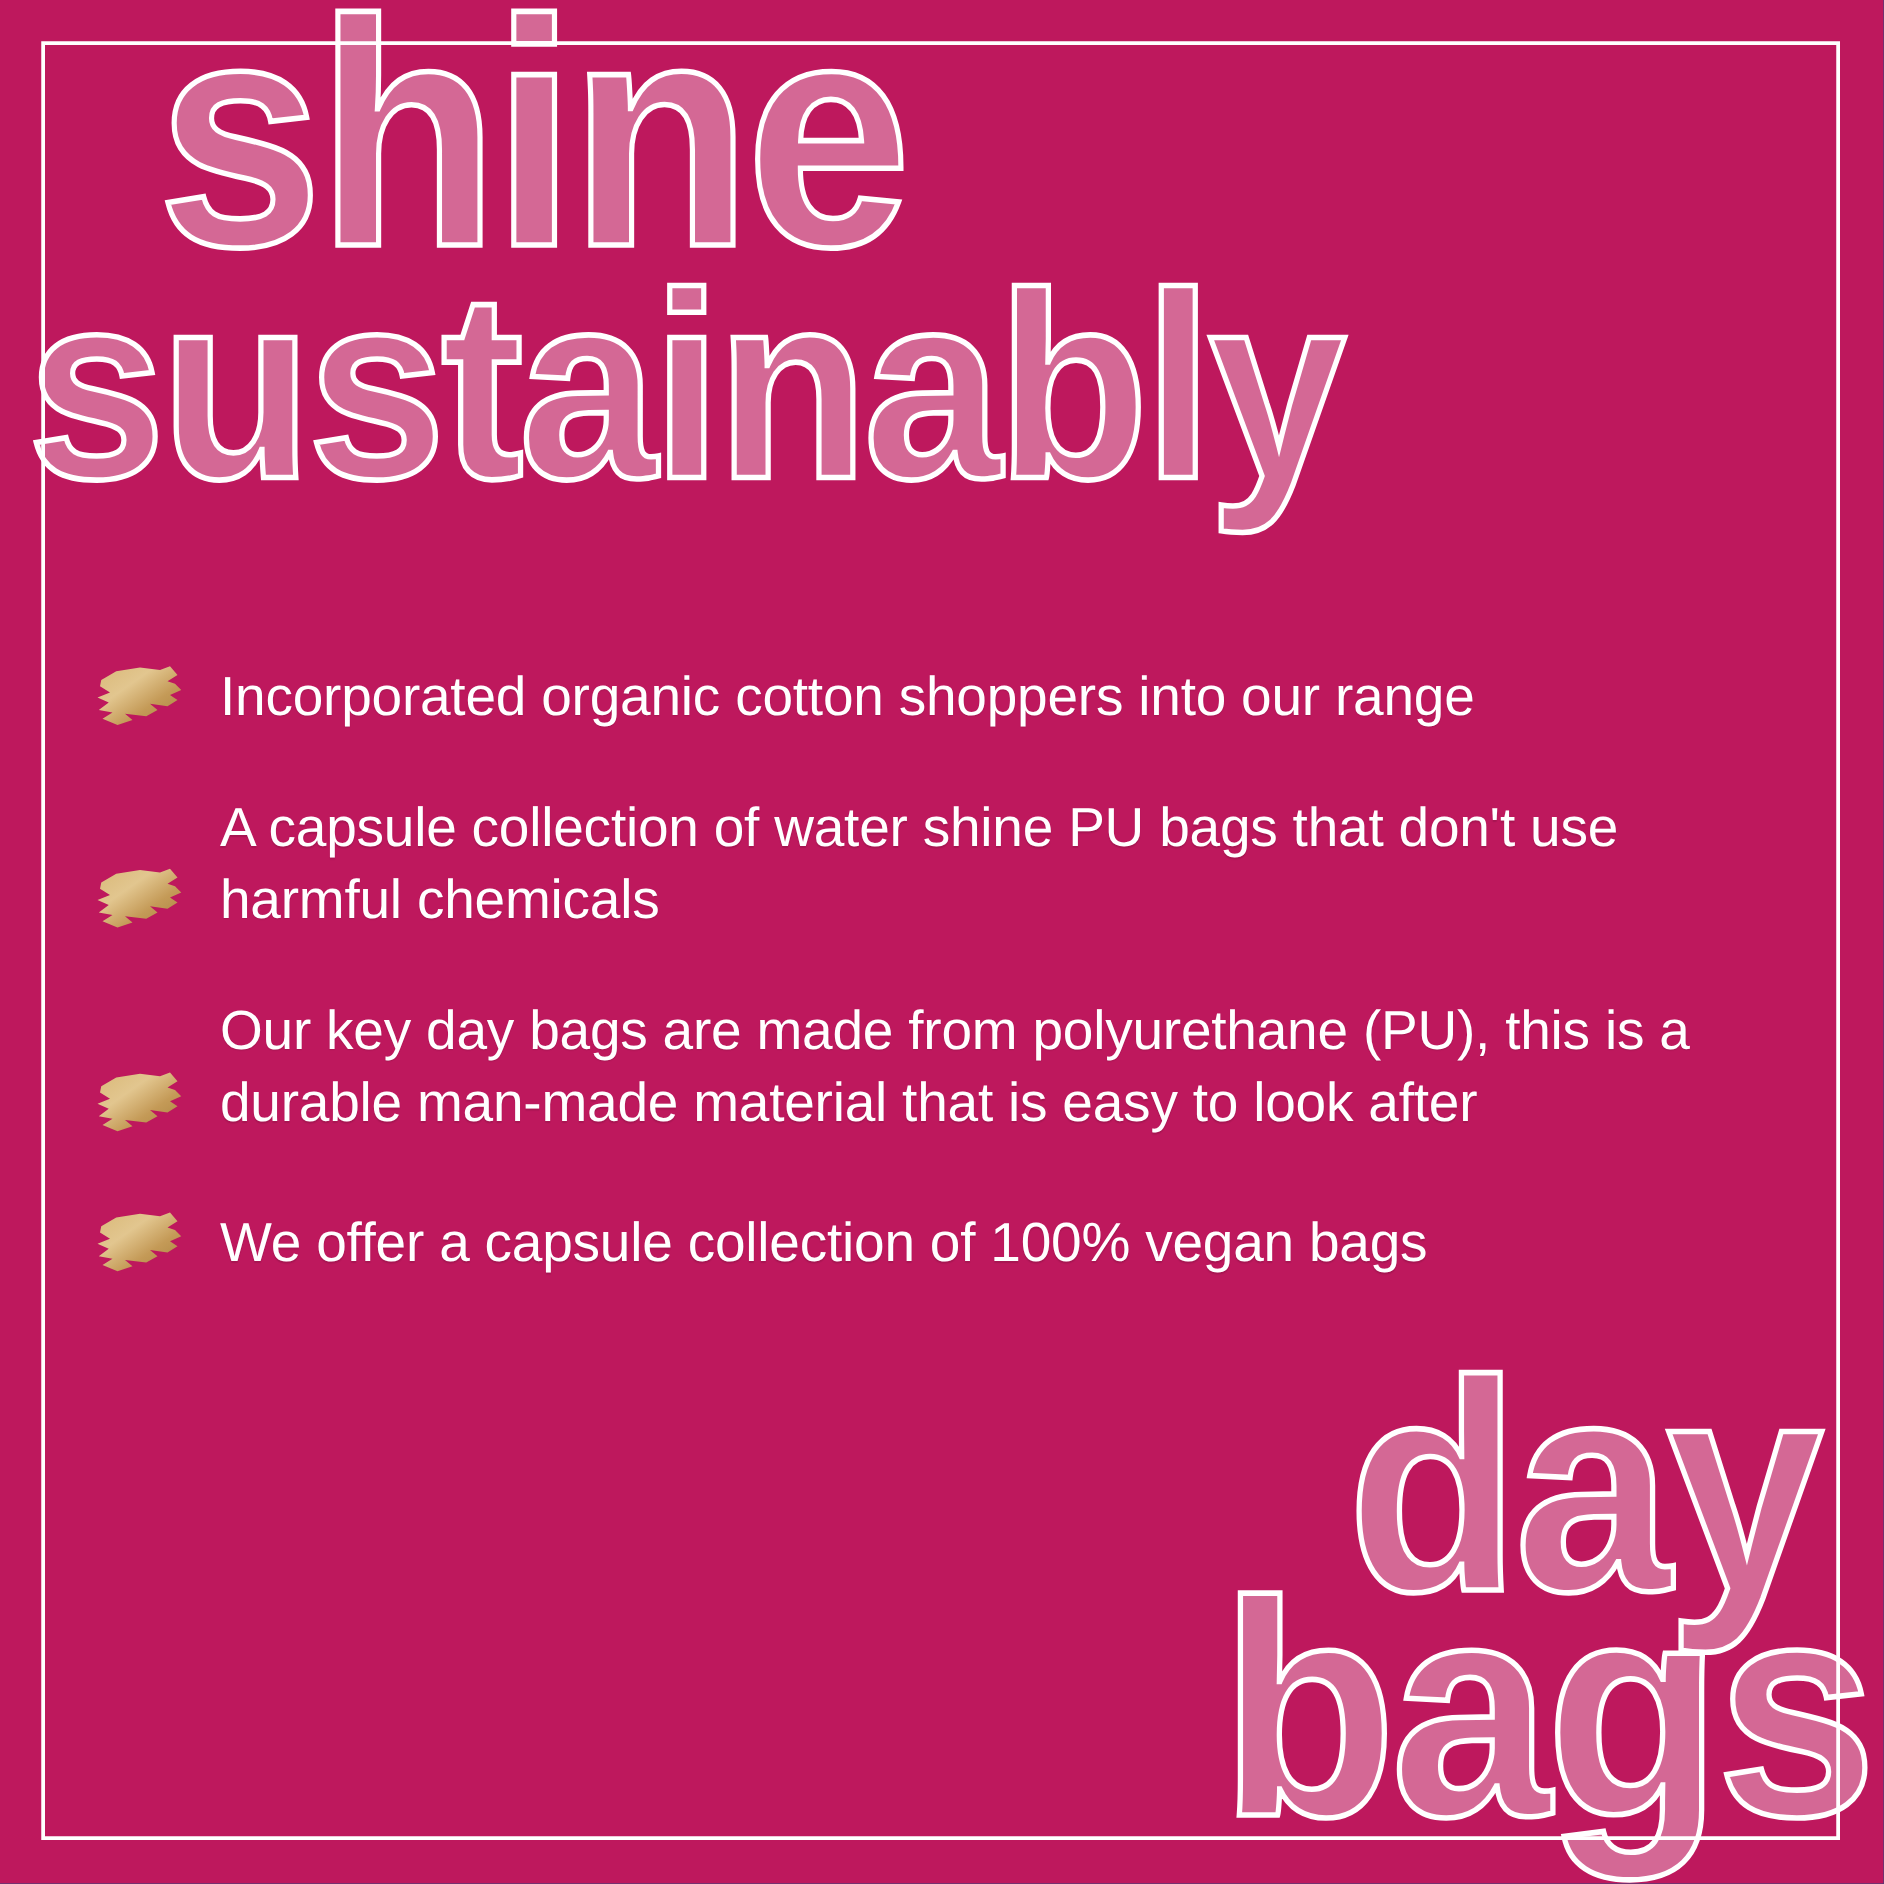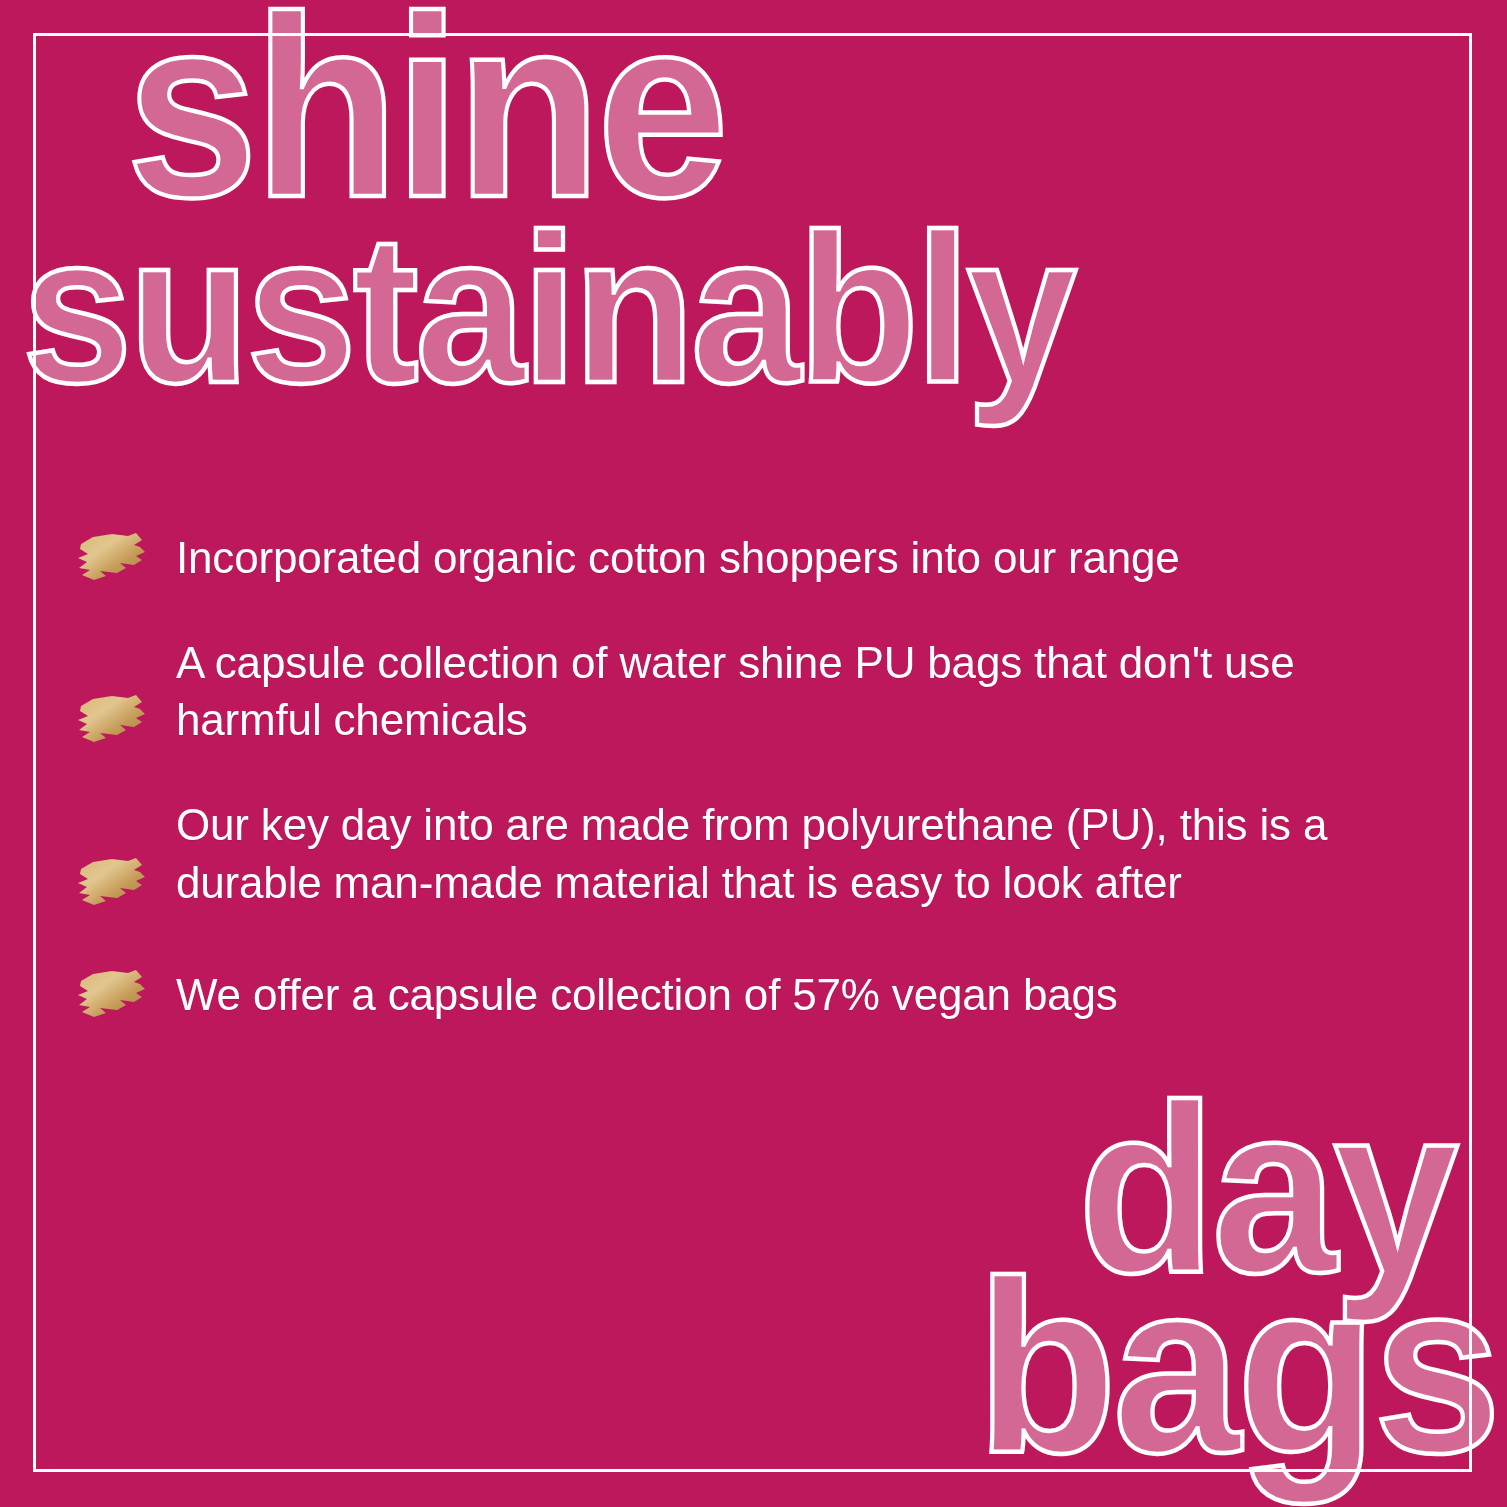--- a/index.html
+++ b/index.html
@@ -164,38 +164,38 @@
             <linearGradient id="gold3" x1="0" y1="0" x2="1" y2="1">
               <stop offset="0%" stop-color="#d9b878"></stop>
               <stop offset="35%" stop-color="#e2c68f"></stop>
               <stop offset="65%" stop-color="#c49a57"></stop>
               <stop offset="100%" stop-color="#a8823f"></stop>
             </linearGradient>
           </defs>
           <path fill="url(#gold3)" d="M5,16 L17,9 L36,6 L52,8 L60,5 L66,12 L58,17 L64,19 L69,24 L60,28 L66,32 L58,37 L44,35 L50,40 L41,45 L24,43 L30,48 L18,52 L6,47 L14,42 L3,40 L11,34 L2,30 L12,26 L4,21 Z"></path>
         </svg>
       </span>
-      <span class="bullet-text">Our key day into are made from polyurethane (PU), this is a durable man-made material that is easy to look after</span>
+      <span class="bullet-text">Our key day bags are made from polyurethane (PU), this is a durable man-made material that is easy to look after</span>
     </div>
 
     <div class="bullet-row">
       <span class="bullet-marker">
         <svg viewBox="0 0 74 58" xmlns="http://www.w3.org/2000/svg">
           <defs>
             <linearGradient id="gold4" x1="0" y1="0" x2="1" y2="1">
               <stop offset="0%" stop-color="#d9b878"></stop>
               <stop offset="35%" stop-color="#e2c68f"></stop>
               <stop offset="65%" stop-color="#c49a57"></stop>
               <stop offset="100%" stop-color="#a8823f"></stop>
             </linearGradient>
           </defs>
           <path fill="url(#gold4)" d="M5,16 L17,9 L36,6 L52,8 L60,5 L66,12 L58,17 L64,19 L69,24 L60,28 L66,32 L58,37 L44,35 L50,40 L41,45 L24,43 L30,48 L18,52 L6,47 L14,42 L3,40 L11,34 L2,30 L12,26 L4,21 Z"></path>
         </svg>
       </span>
-      <span class="bullet-text">We offer a capsule collection of 57% vegan bags</span>
+      <span class="bullet-text">We offer a capsule collection of 100% vegan bags</span>
     </div>
 
   </div>
 
   <div>
     <div class="outline-word" id="word-day">day</div>
     <div class="outline-word" id="word-bags">bags</div>
   </div>
 
 </div>

